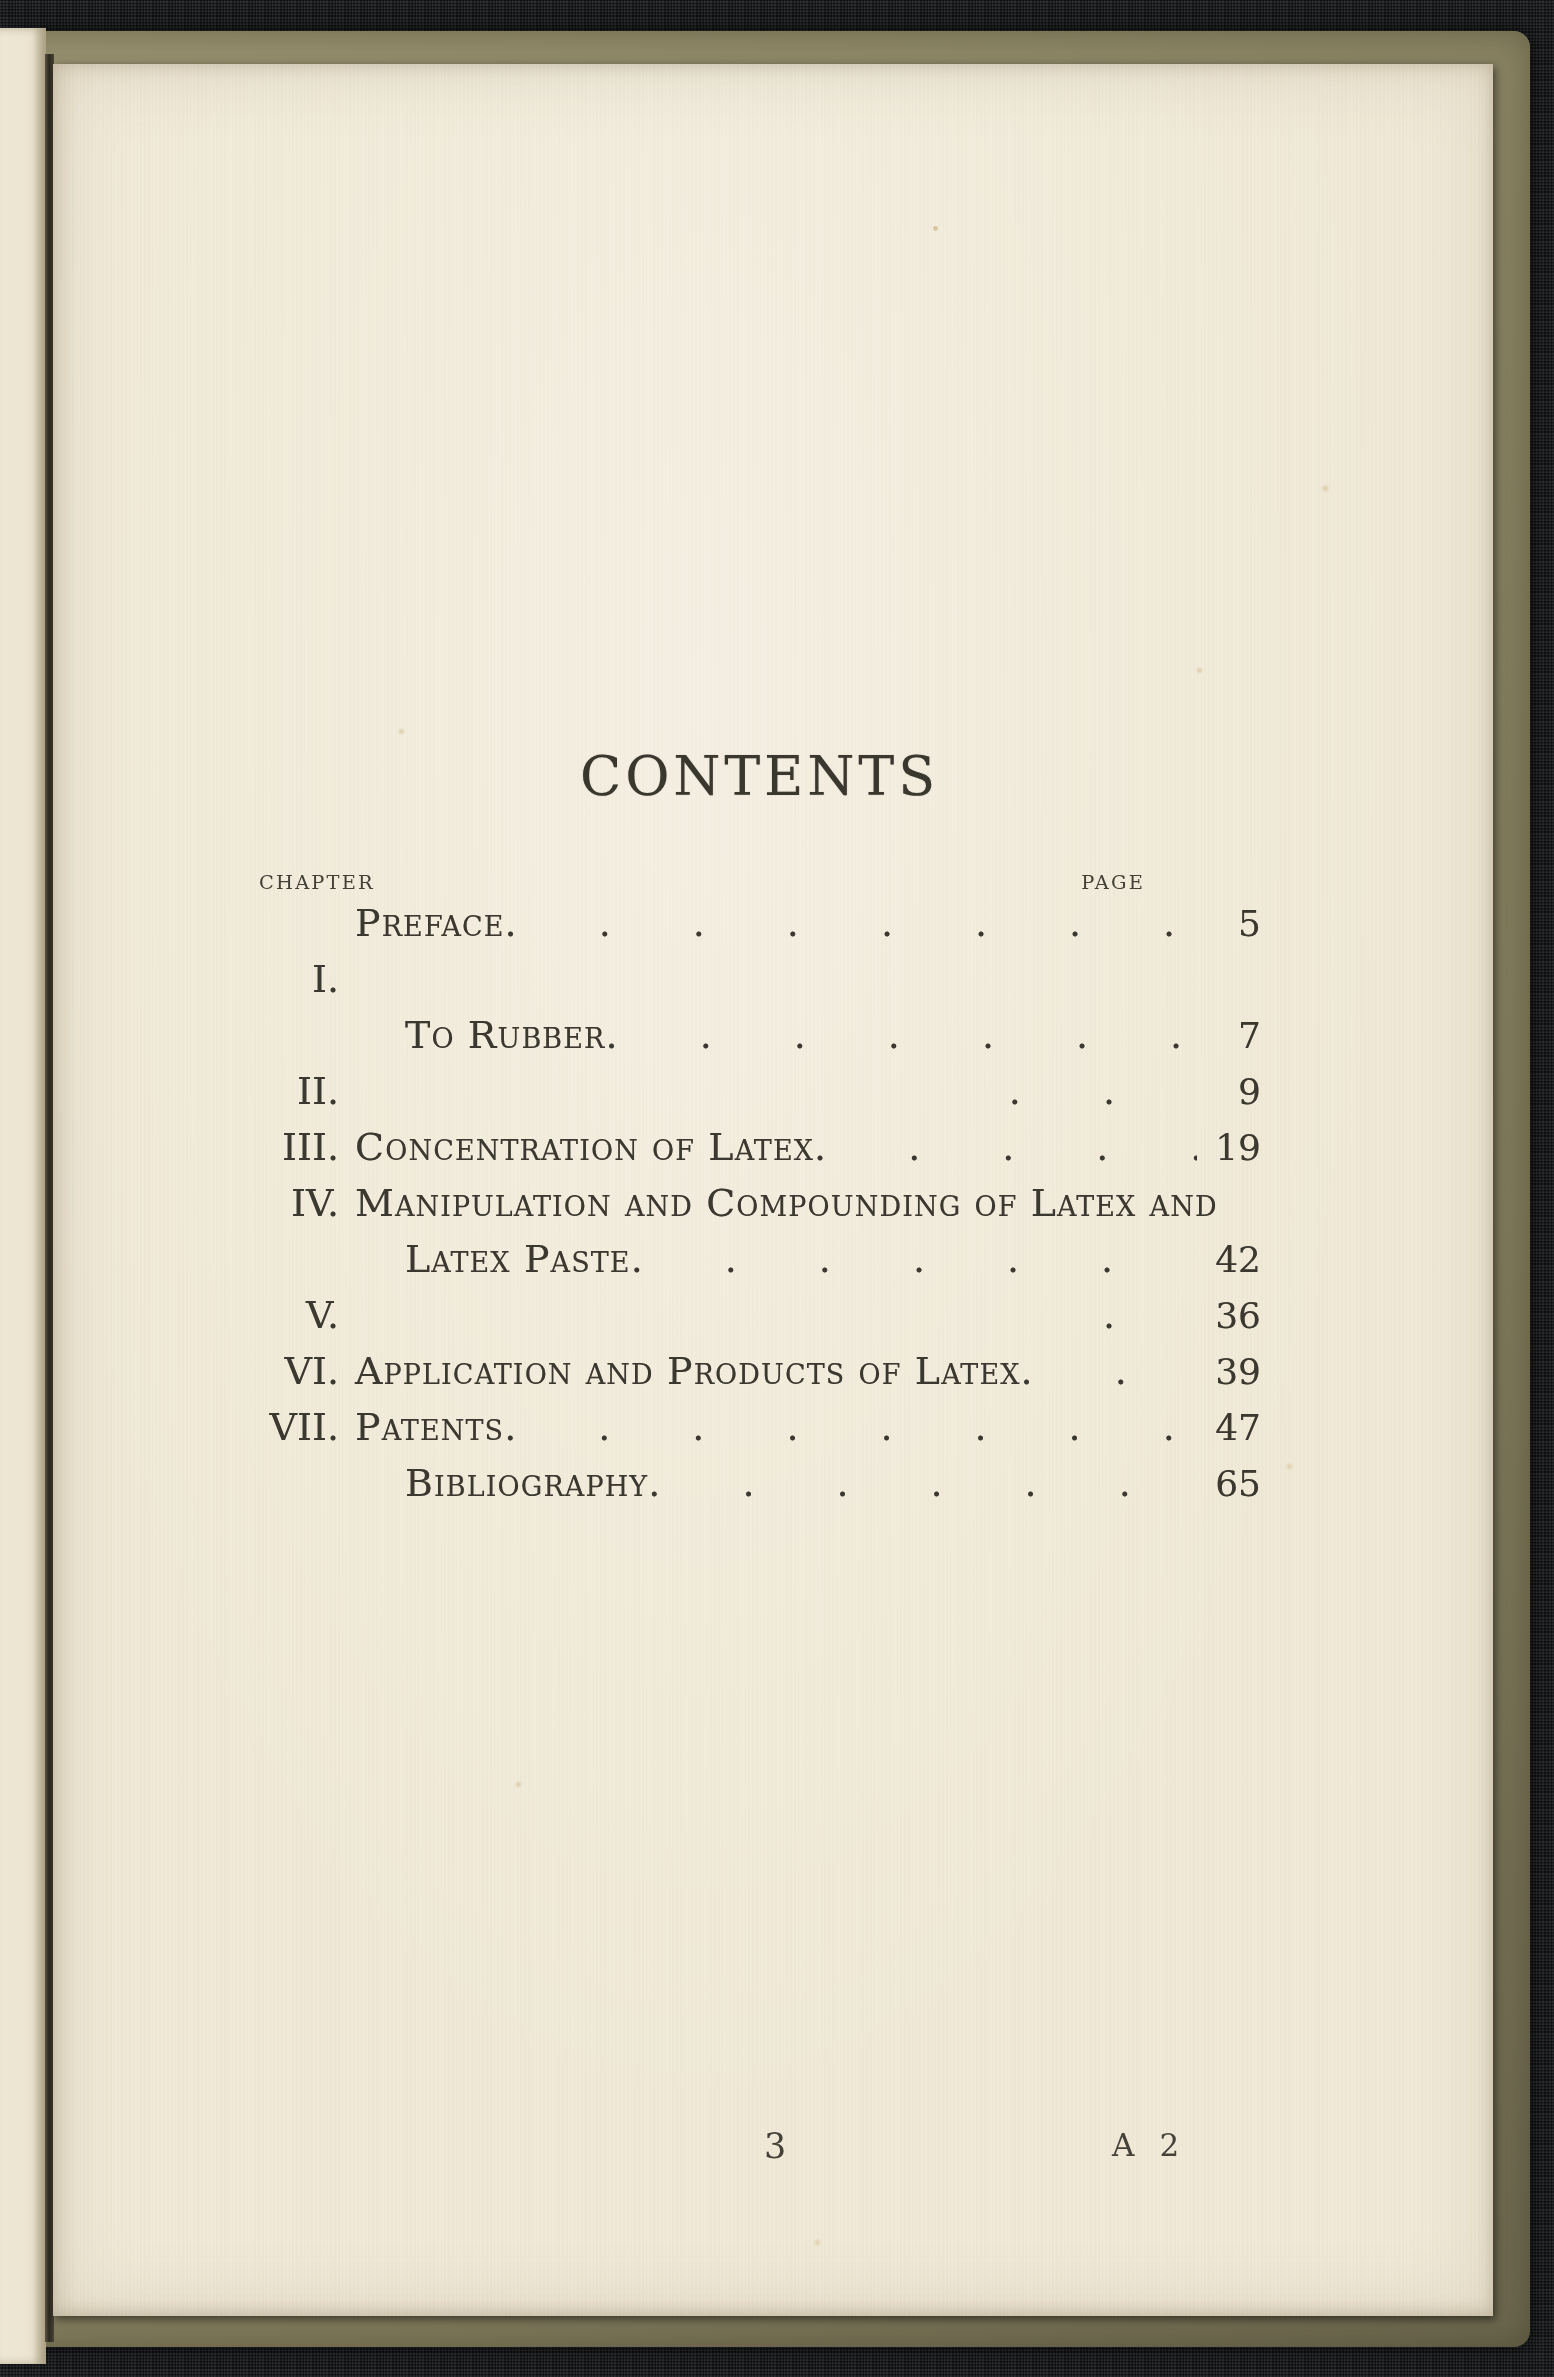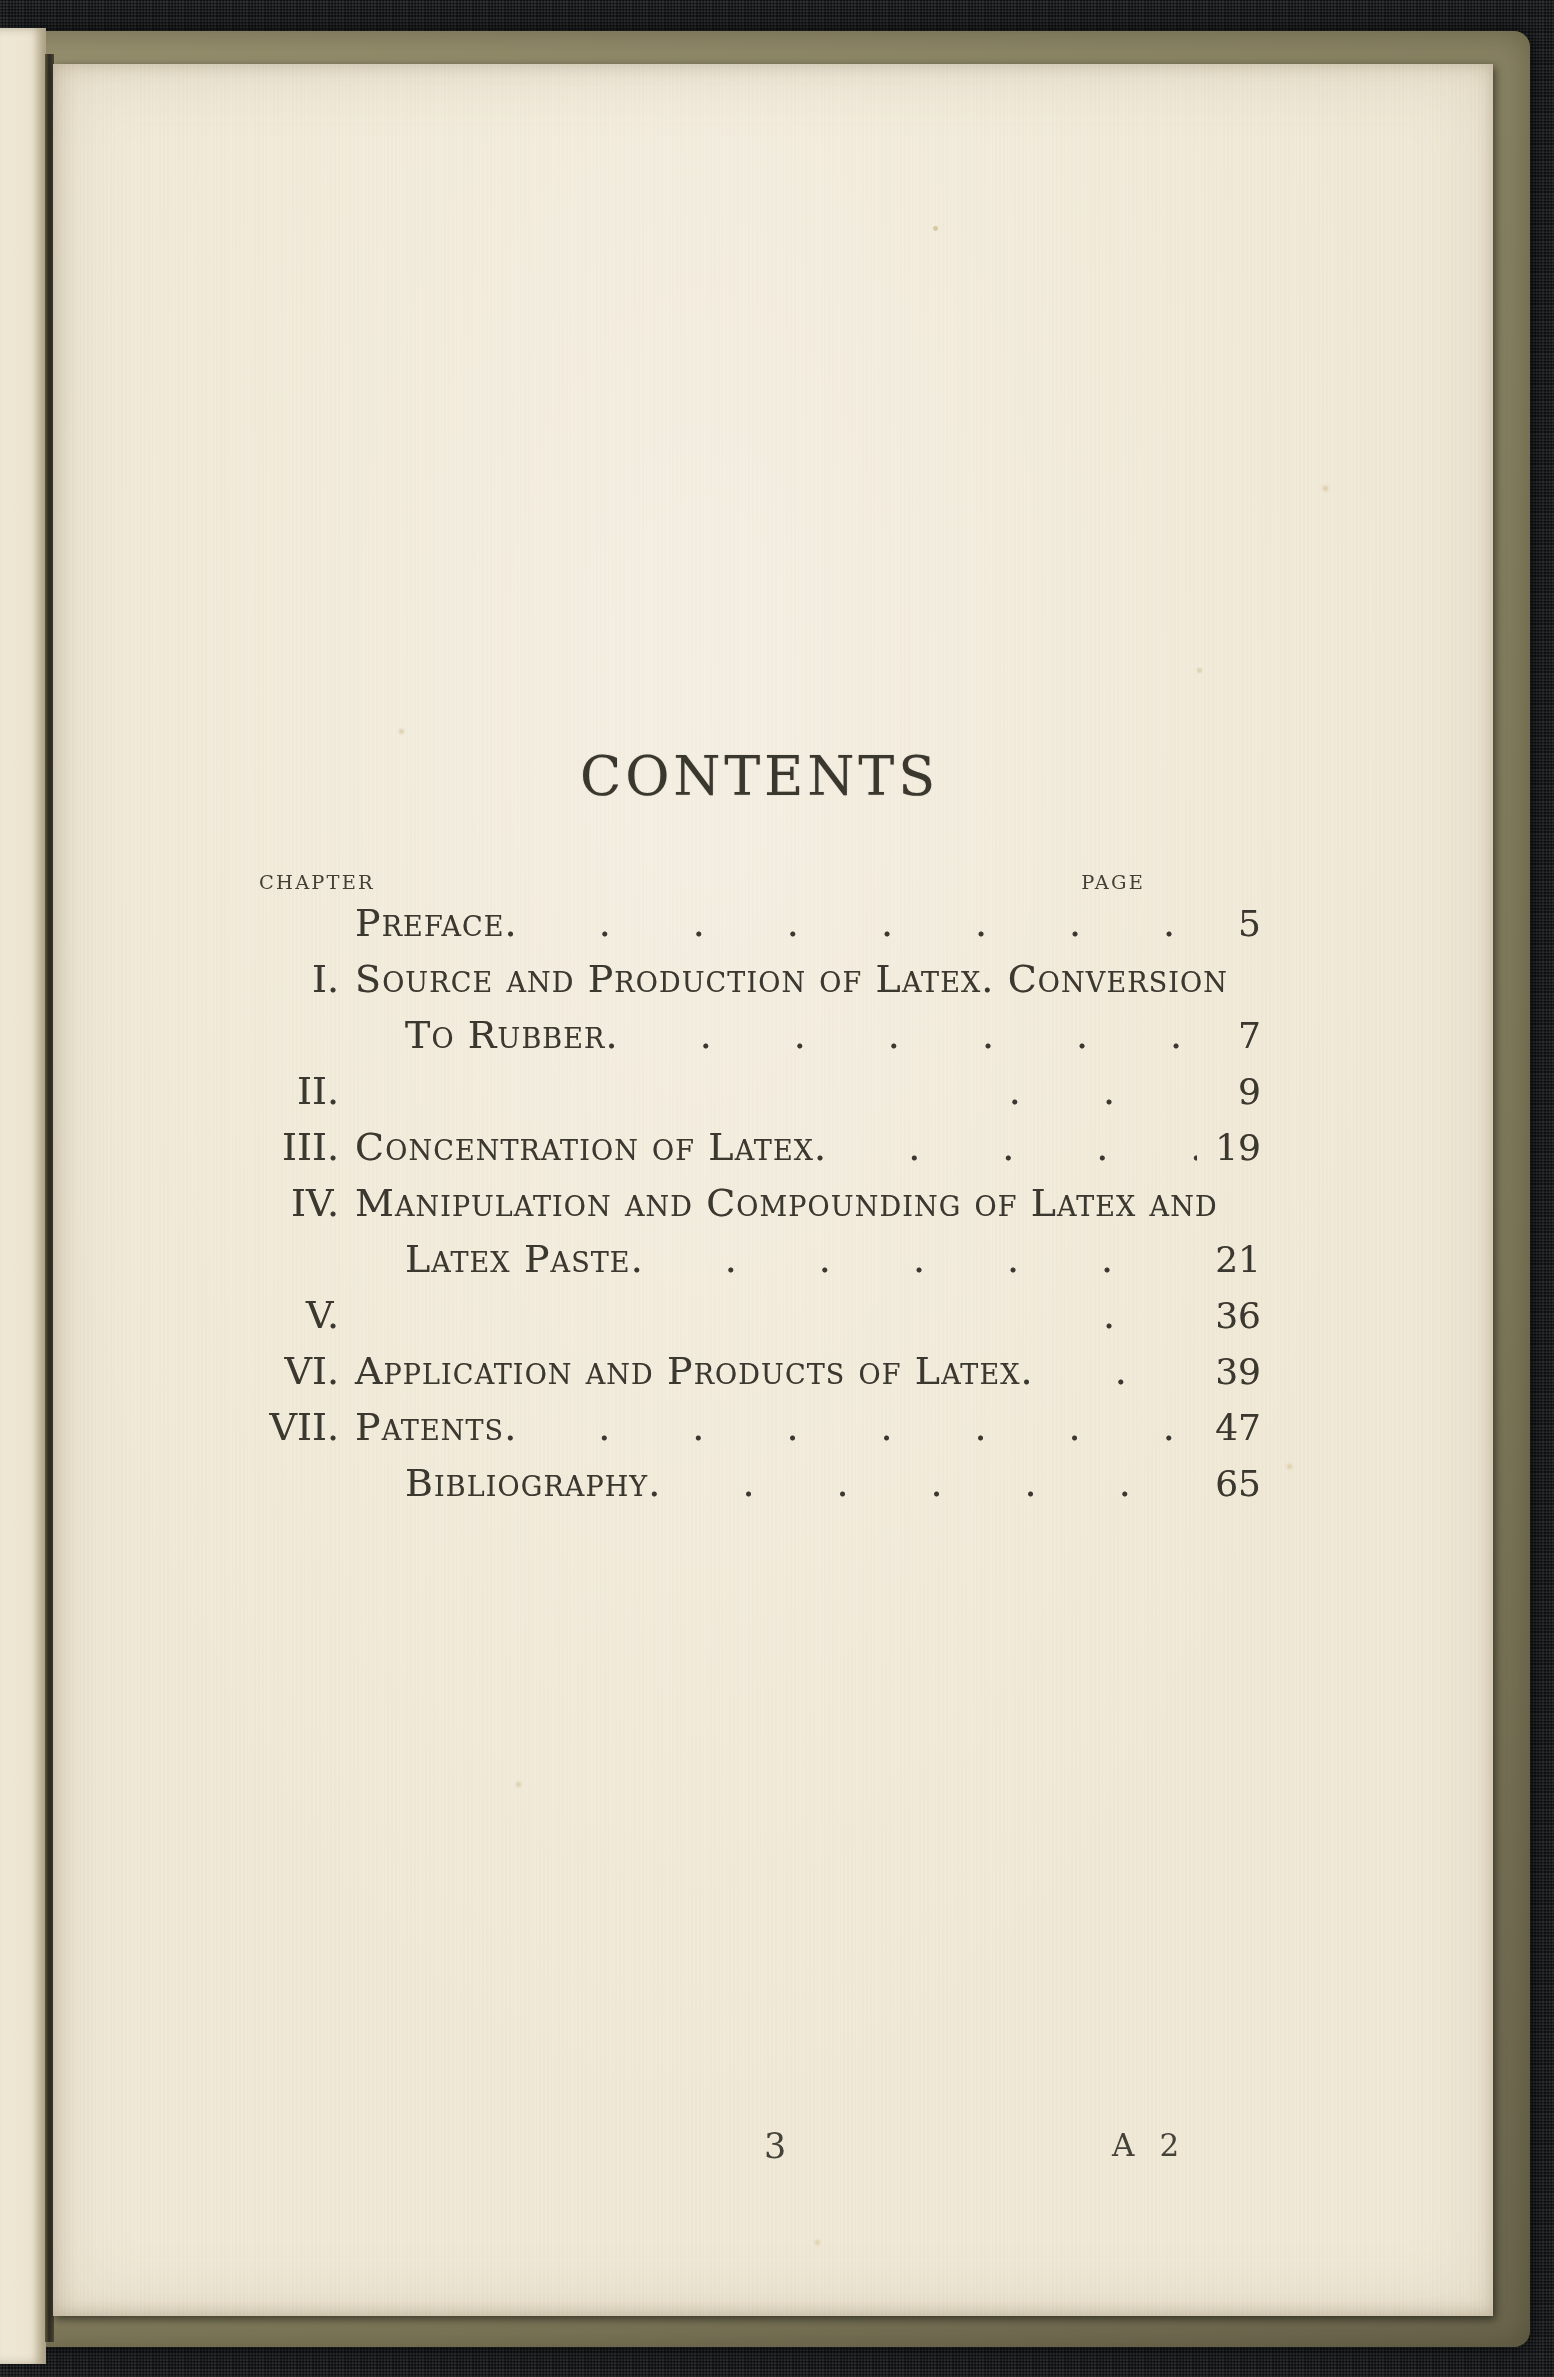--- a/index.html
+++ b/index.html
@@ -96,21 +96,20 @@
 
   <div class="toc">
     <div class="row">
       <span class="num"></span>
       <span class="label">Preface</span>
       <span class="leader">........</span>
       <span class="pagenum">5</span>
     </div>
     <div class="row">
       <span class="num">I.</span>
-      <span class="label">Source and Production of Latex. Conversion</span>
       <span class="leader"></span>
       <span class="pagenum"></span>
     </div>
     <div class="row sub">
       <span class="num"></span>
       <span class="label">To Rubber</span>
       <span class="leader">.......</span>
       <span class="pagenum">7</span>
     </div>
     <div class="row">
@@ -127,21 +126,21 @@
     <div class="row">
       <span class="num">IV.</span>
       <span class="label">Manipulation and Compounding of Latex and</span>
       <span class="leader"></span>
       <span class="pagenum"></span>
     </div>
     <div class="row sub">
       <span class="num"></span>
       <span class="label">Latex Paste</span>
       <span class="leader">.......</span>
-      <span class="pagenum">21</span>
+      <span class="pagenum">42</span>
     </div>
     <div class="row">
       <span class="num">V.</span>
       <span class="leader">.</span>
       <span class="pagenum">36</span>
     </div>
     <div class="row">
       <span class="num">VI.</span>
       <span class="label">Application and Products of Latex</span>
       <span class="leader">..</span>

